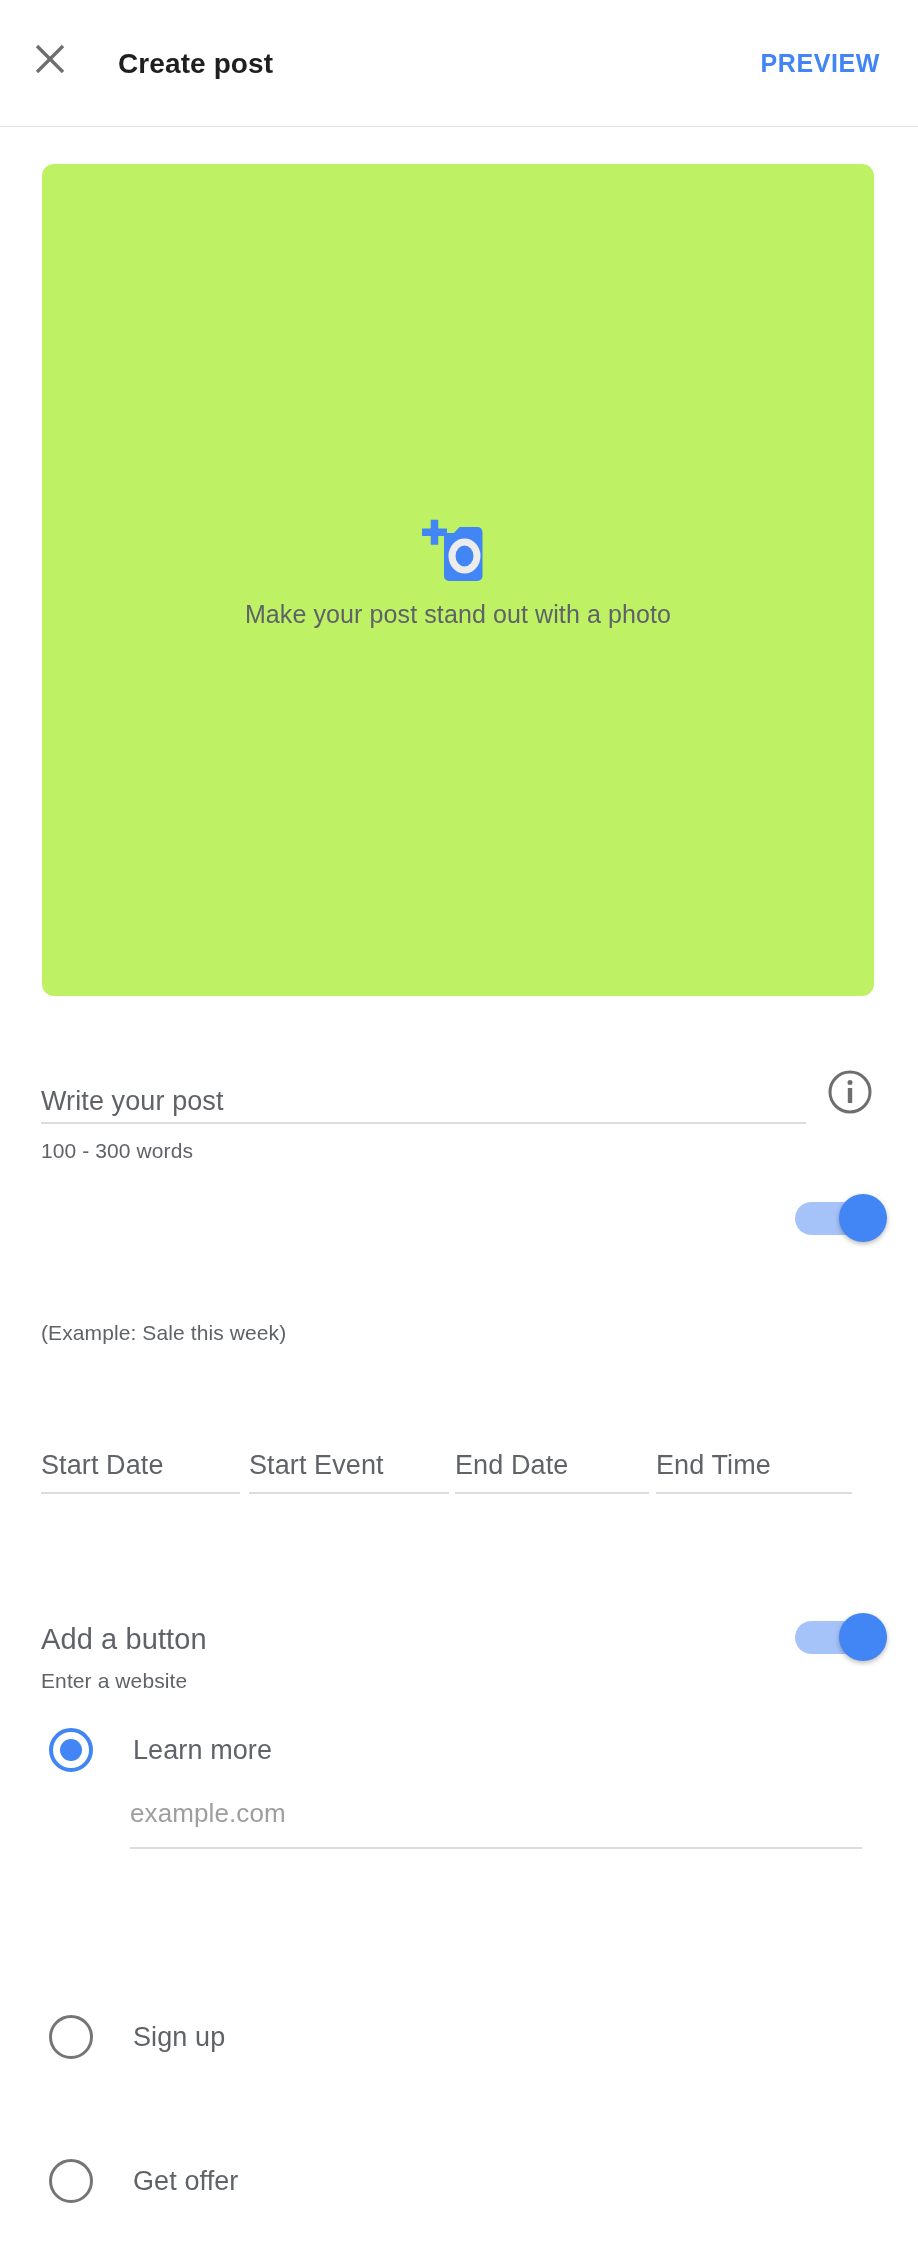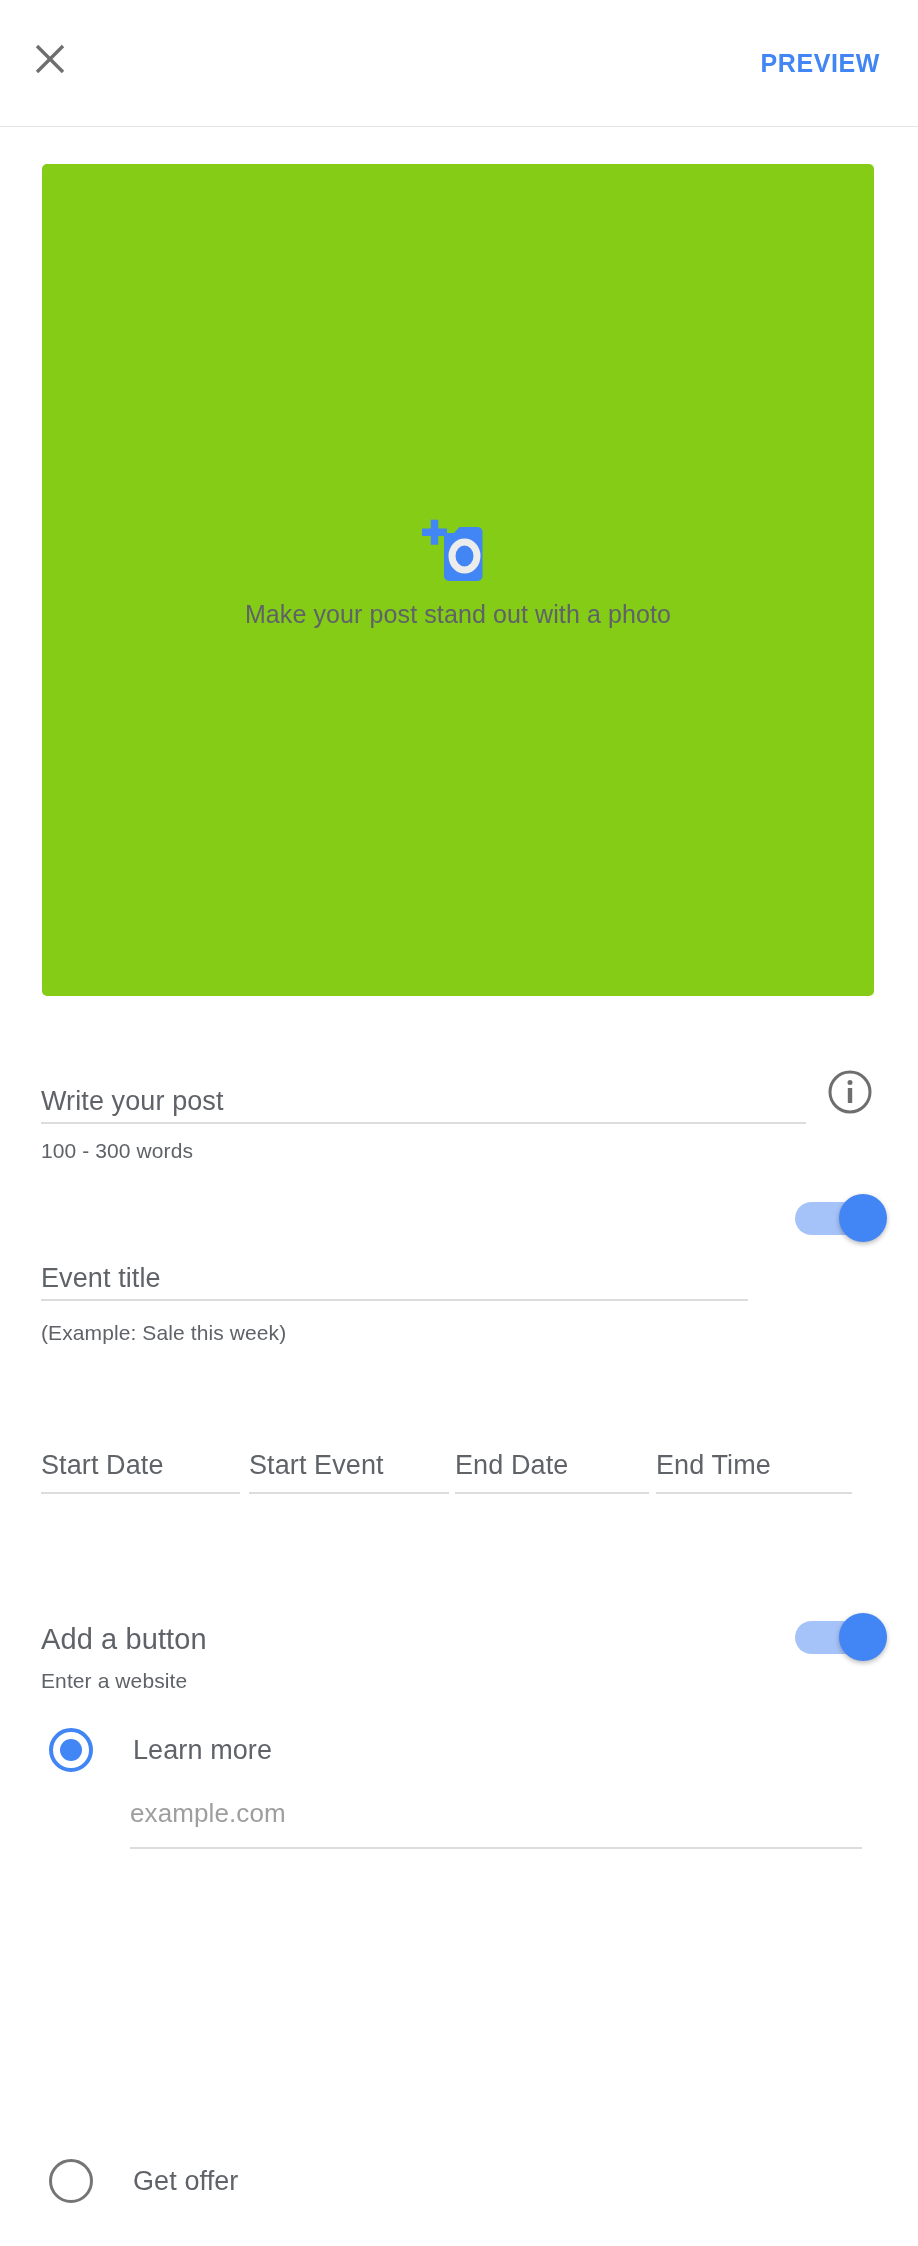--- a/index.html
+++ b/index.html
@@ -52,22 +52,22 @@
     color: #4285f4;
     letter-spacing: 0.6px;
     cursor: pointer;
   }
 
   
   .photo-zone {
     position: absolute;
     left: 42px; top: 164px;
     width: 832px; height: 832px;
-    background: #84cc16;
-    border-radius: 5px;
+    background: #bef264;
+    border-radius: 12px;
     cursor: pointer;
   }
   .photo-inner {
     position: absolute;
     left: 0; right: 0; top: 355px;
     display: flex;
     flex-direction: column;
     align-items: center;
   }
   .camera-icon { width: 72px; height: 62px; position: relative; display:block; }
@@ -224,20 +224,21 @@
 
 <div class="screen">
 
   <div class="appbar">
     <div class="close-btn">
       <svg width="34" height="34" viewBox="0 0 34 34" aria-hidden="true">
         <line x1="4" y1="4" x2="30" y2="30" stroke="#6e6e6e" stroke-width="3.4" stroke-linecap="butt"></line>
         <line x1="30" y1="4" x2="4" y2="30" stroke="#6e6e6e" stroke-width="3.4" stroke-linecap="butt"></line>
       </svg>
     </div>
+    <div class="appbar-title">Create post</div>
     <div class="preview-btn">PREVIEW</div>
   </div>
 
   <div class="photo-zone">
     <div class="photo-inner">
       <svg class="camera-icon" viewBox="0 0 72 62">
 
         <rect x="0" y="9.5" width="25" height="7.5" fill="#4285f4"></rect>
         <rect x="8.75" y="0.75" width="7.5" height="25" fill="#4285f4"></rect>
 
@@ -261,24 +262,20 @@
       <circle cx="24" cy="14.5" r="2.5" fill="#6e6e6e"></circle>
       <rect x="21.8" y="20" width="4.4" height="15" rx="0.6" fill="#6e6e6e"></rect>
     </svg>
   </div>
 
   <div class="toggle toggle-event">
     <div class="track"></div>
     <div class="thumb"></div>
   </div>
 
-  <div class="field event-title">
-    <div class="field-label">Event title</div>
-    <div class="field-underline"></div>
-  </div>
   <div class="helper event-helper">(Example: Sale this week)</div>
 
   <div class="field dt dt-start-date">
     <div class="field-label">Start Date</div>
     <div class="field-underline"></div>
   </div>
   <div class="field dt dt-start-time">
     <div class="field-label">Start Event</div>
     <div class="field-underline"></div>
   </div>
@@ -305,20 +302,26 @@
         <div class="dot"></div>
     </div>
     <div class="radio-label">Learn more</div>
   </div>
 
   <div class="field url-field">
     <div class="url-placeholder">example.com</div>
     <div class="field-underline"></div>
   </div>
 
+  <div class="radio-row radio-signup">
+    <div class="radio-mark">
+      <div class="ring"></div>
+    </div>
+    <div class="radio-label">Sign up</div>
+  </div>
   <div class="radio-row radio-getoffer">
     <div class="radio-mark">
       <div class="ring"></div>
     </div>
     <div class="radio-label">Get offer</div>
   </div>
 
 </div>
 
 </body></html>

